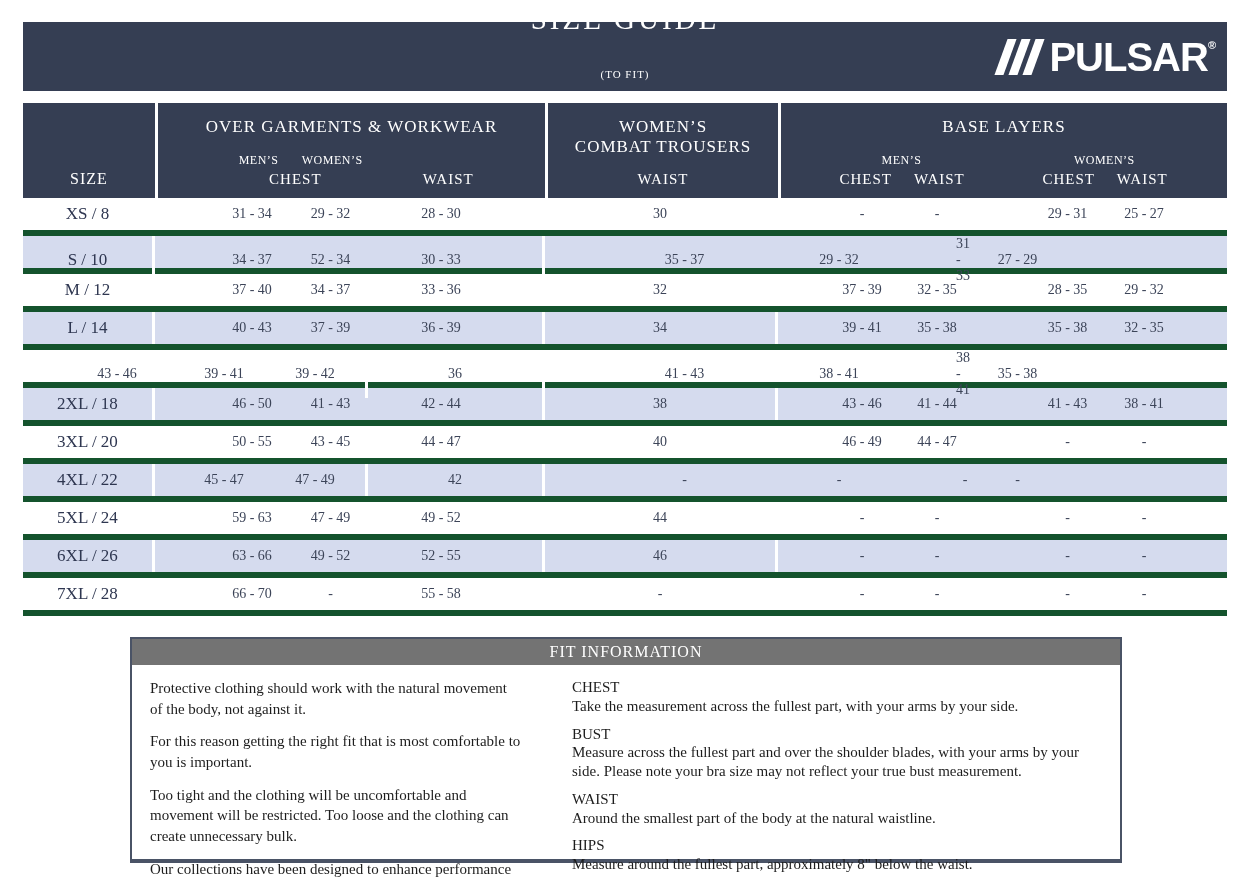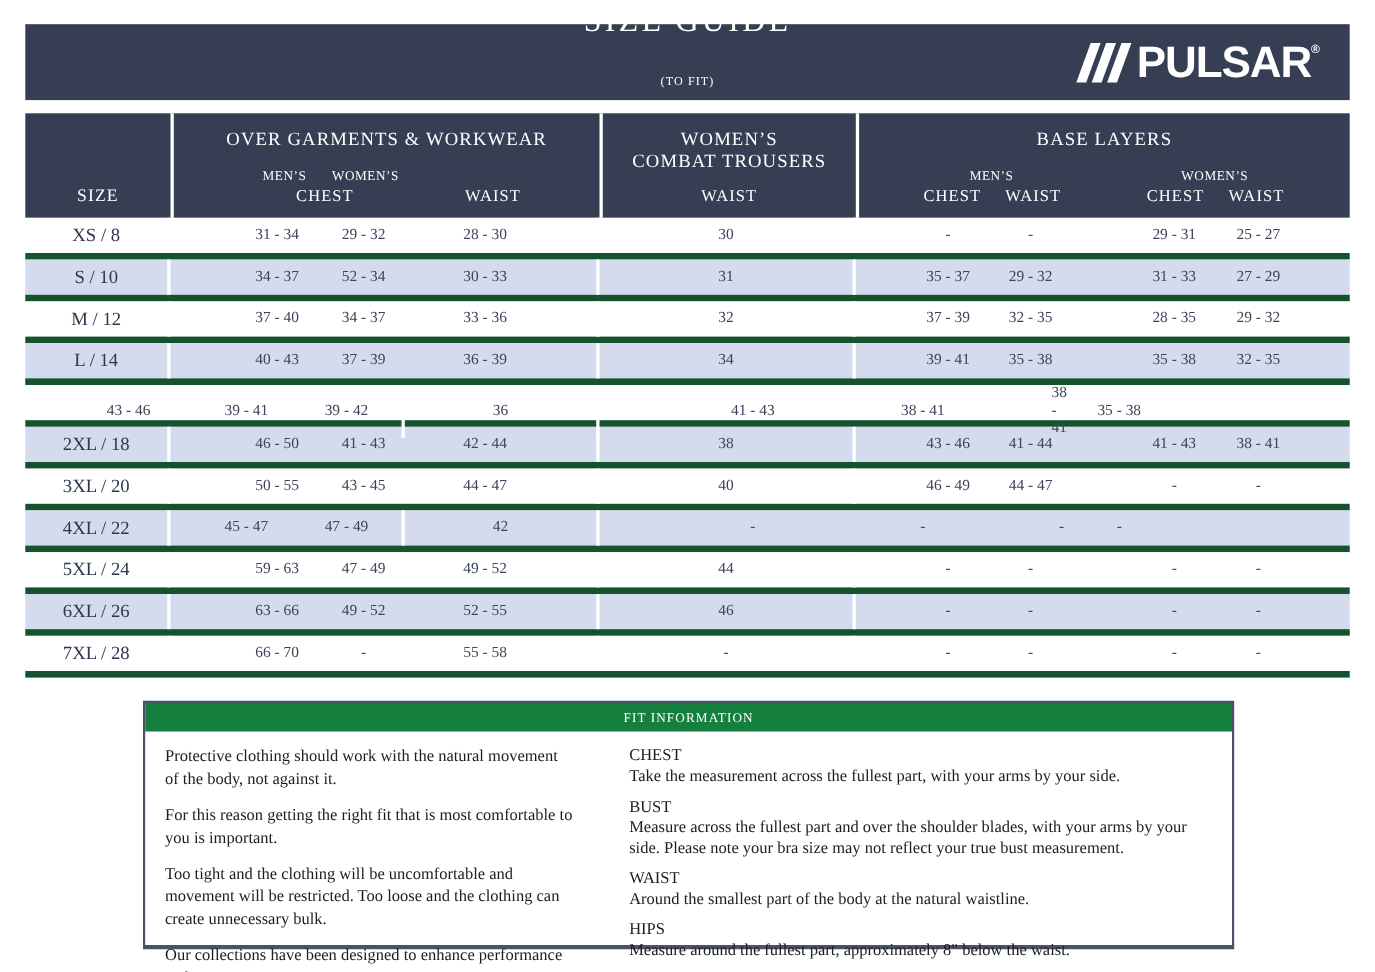--- a/index.html
+++ b/index.html
@@ -21,21 +21,21 @@
   .title-block {
     position: absolute; inset: 0;
     display: flex; flex-direction: column;
     align-items: center; justify-content: center;
     gap: 14px; color: #ffffff;
   }
   .main-title { font-size: 29px; letter-spacing: 3px; line-height: 1; }
   .sub1 { font-size: 11px; letter-spacing: 1px; margin-top: 20px; }
   .sub2 { font-size: 11px; letter-spacing: 1px; margin-top: 3px; }
   .logo {
-    position: absolute; right: 28px; top: 50%;
+    position: absolute; right: 12px; top: 50%;
     transform: translateY(-50%);
     display: flex; align-items: center; color: #ffffff;
   }
   .slashes { display: flex; margin-right: 6px; }
   .slashes i {
     display: block; width: 9px; height: 36px;
     background: #ffffff; transform: skewX(-20deg);
     margin-right: 5px;
   }
   .brand-text {
@@ -90,23 +90,23 @@
   .c9 { padding-right: 44px; }
 
   
   .fit-panel {
     position: absolute; left: 130px; top: 637px;
     width: 992px; height: 226px;
     border: 2px solid #4a5366; border-bottom-width: 4px;
     background: #ffffff;
   }
   .fit-header {
-    height: 26px; background: #15803d; color: #ffffff;
+    height: 26px; background: #737373; color: #ffffff;
     display: flex; align-items: center; justify-content: center;
-    font-size: 12px; letter-spacing: 1px;
+    font-size: 16px; letter-spacing: 1px;
   }
   .fit-body { display: flex; padding: 13px 18px 0 18px; }
   .fit-left { width: 372px; }
   .fit-left p { margin: 0 0 12px 0; font-size: 15px; line-height: 1.38; color: #1d1d1d; }
   .fit-right { margin-left: 50px; flex: 1; }
   .fit-item { margin-bottom: 9px; font-size: 15px; color: #1d1d1d; line-height: 1.25; }
   .fit-item .h { display: block; }
 </style>
 </head>
 <body>
@@ -166,21 +166,20 @@
     <div class="cell c6">-</div>
     <div class="cell c7">-</div>
     <div class="cell c8">29 - 31</div>
     <div class="cell c9">25 - 27</div>
   </div>
       <div class="row alt">
     <div class="cell size c1">S / 10</div>
     <div class="cell c2">34 - 37</div>
     <div class="cell c3">52 - 34</div>
     <div class="cell c4">30 - 33</div>
-    <div class="cell c5">31</div>
     <div class="cell c6">35 - 37</div>
     <div class="cell c7">29 - 32</div>
     <div class="cell c8">31 - 33</div>
     <div class="cell c9">27 - 29</div>
   </div>
       <div class="row">
     <div class="cell size c1">M / 12</div>
     <div class="cell c2">37 - 40</div>
     <div class="cell c3">34 - 37</div>
     <div class="cell c4">33 - 36</div>

